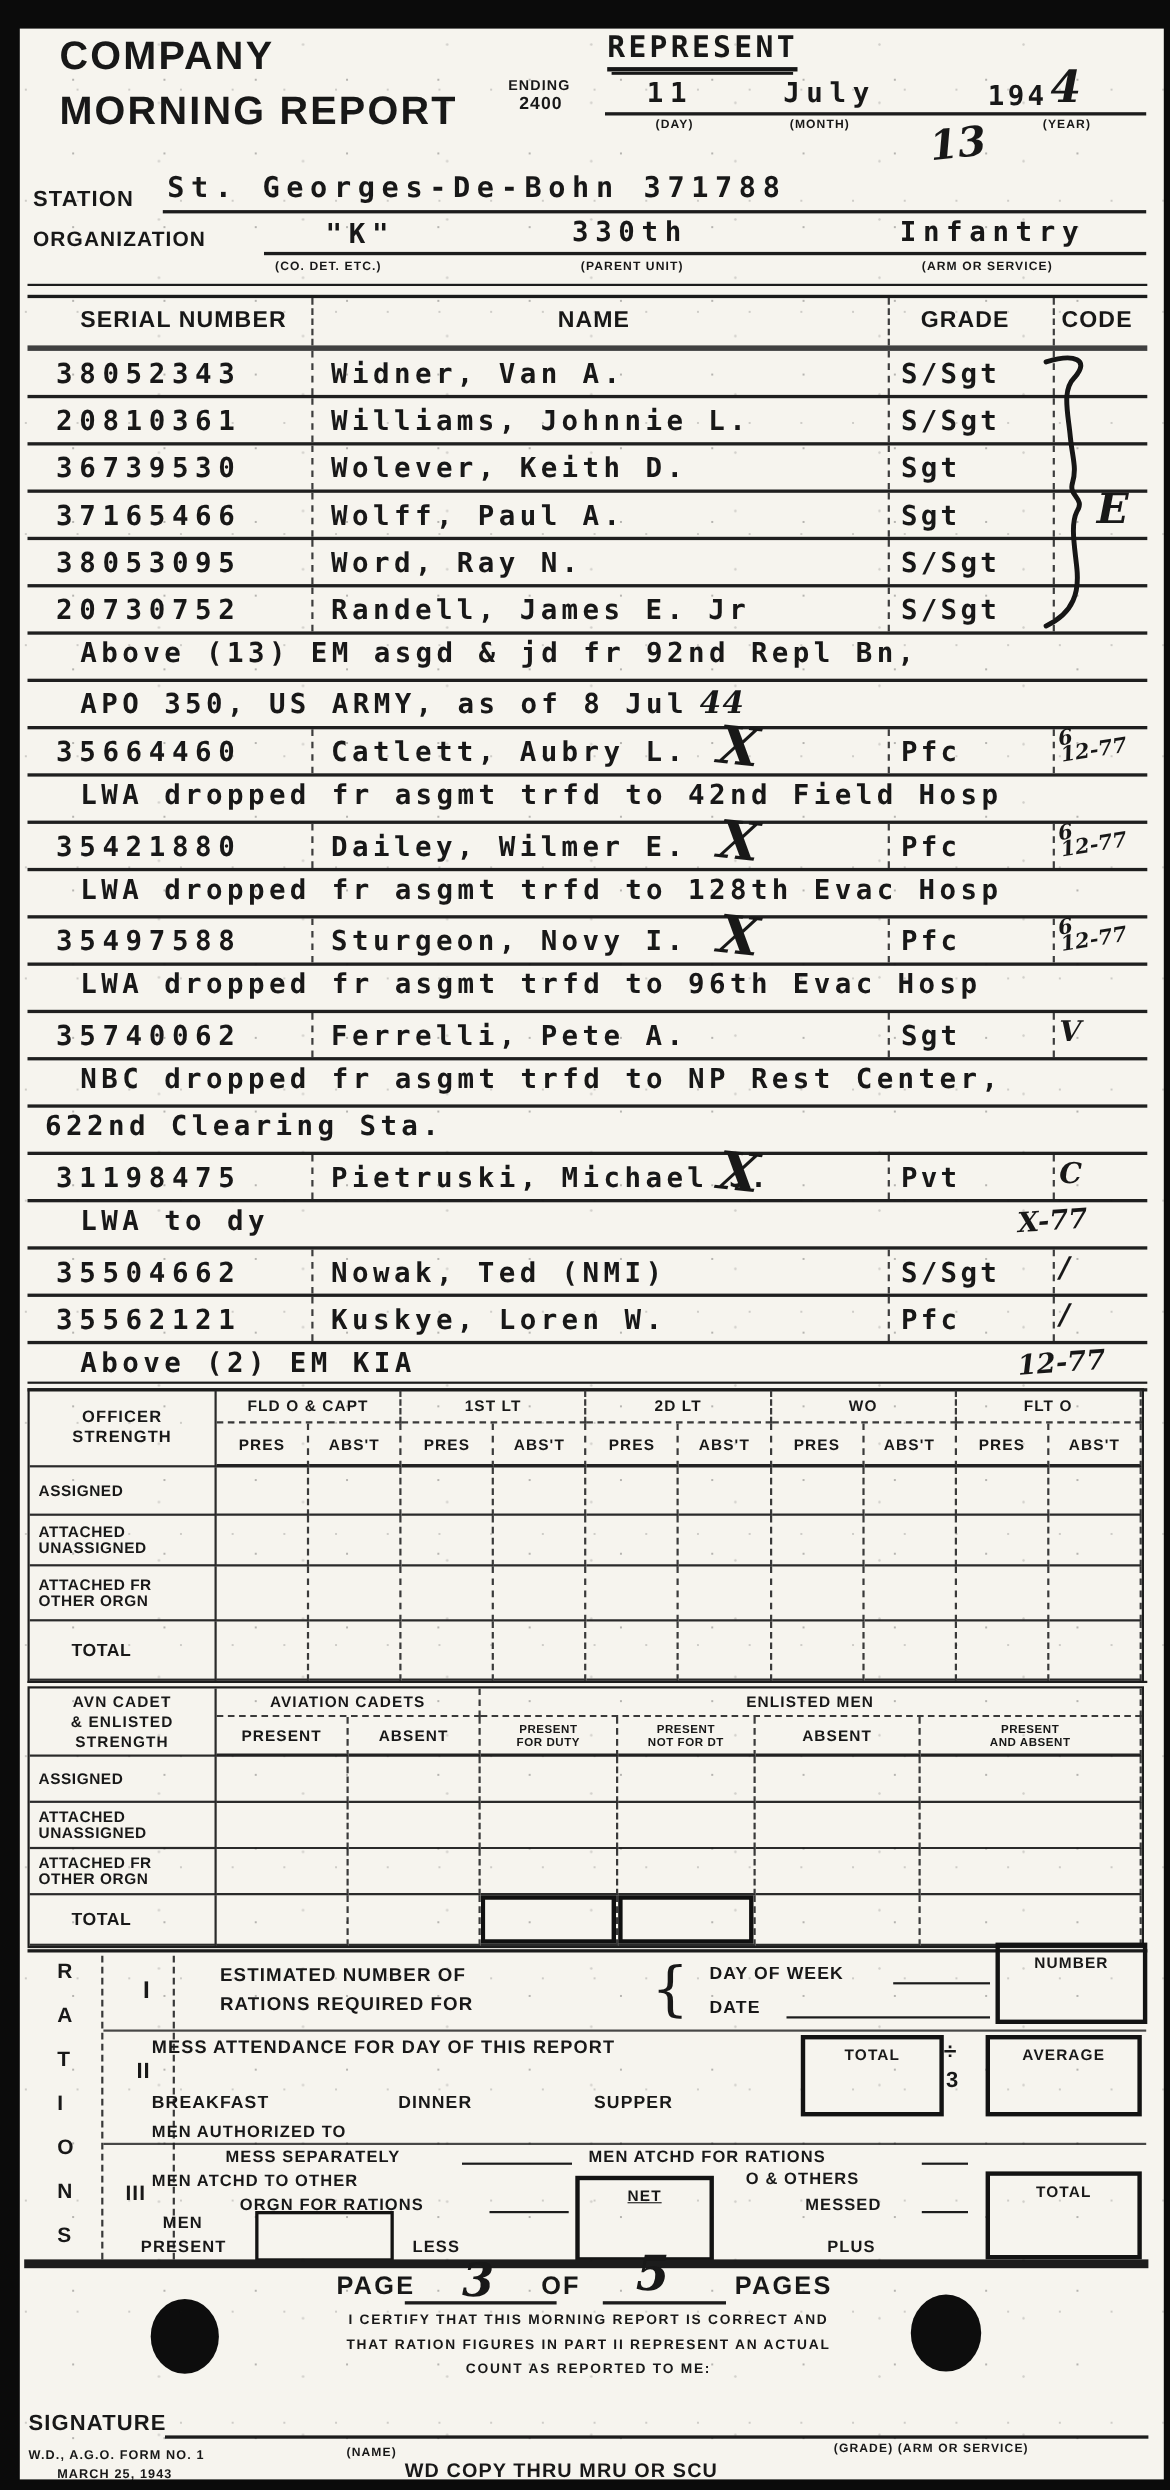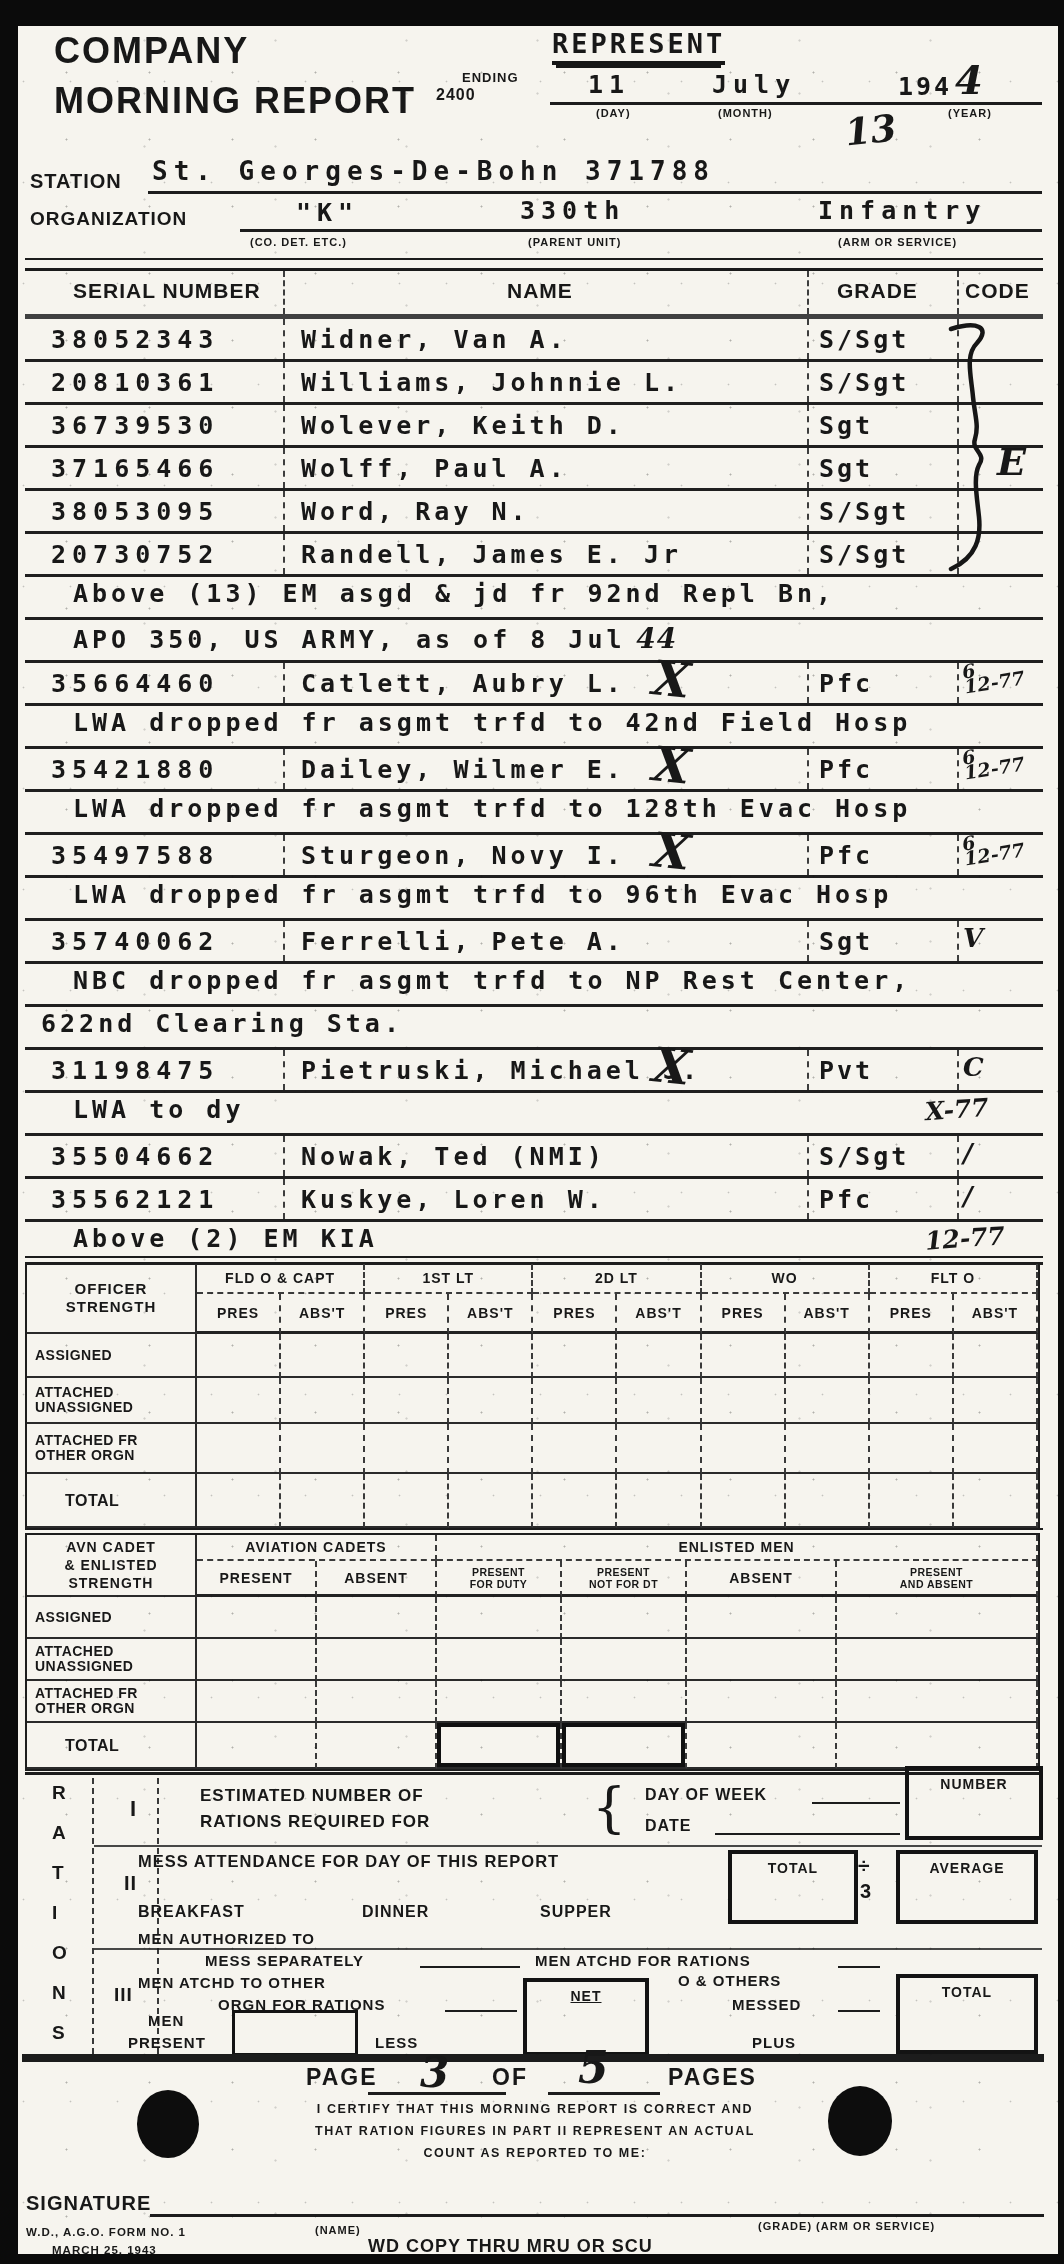--- a/index.html
+++ b/index.html
@@ -52,21 +52,21 @@
 <body>
 
 <div id="page">
   <div class="paper"></div>
 
   <div class="abs lbl" style="left:54px;top:30px;font-size:36px;letter-spacing:2px;">COMPANY</div>
   <div class="abs lbl" style="left:54px;top:80px;font-size:36px;letter-spacing:2px;">MORNING REPORT</div>
   <div class="abs typed" style="left:552px;top:28px;font-size:27px;letter-spacing:3px;border-bottom:4px solid #161616;box-shadow:0 7px 0 -4px #161616;padding-bottom:2px;">REPRESENT</div>
 
   <div class="abs lbl" style="left:462px;top:70px;font-size:13px;">ENDING</div>
-  <div class="abs lbl" style="left:436px;top:86px;font-size:16px;">2400</div>
+  <div class="abs lbl" style="left:472px;top:86px;font-size:16px;">2400</div>
   <div class="hline" style="left:550px;top:102px;width:492px;height:3px;"></div>
   <div class="abs typed" style="left:588px;top:70px;">11</div>
   <div class="abs typed" style="left:712px;top:70px;">July</div>
   <div class="abs typed" style="left:898px;top:72px;letter-spacing:3px;">194</div>
   <div class="abs hw" style="left:955px;top:56px;font-size:40px;">4</div>
   <div class="abs sub" style="left:596px;top:107px;">(DAY)</div>
   <div class="abs sub" style="left:718px;top:107px;">(MONTH)</div>
   <div class="abs sub" style="left:948px;top:107px;">(YEAR)</div>
   <div class="abs hw" style="left:845px;top:108px;font-size:37px;transform:rotate(-6deg);">13</div>
 

